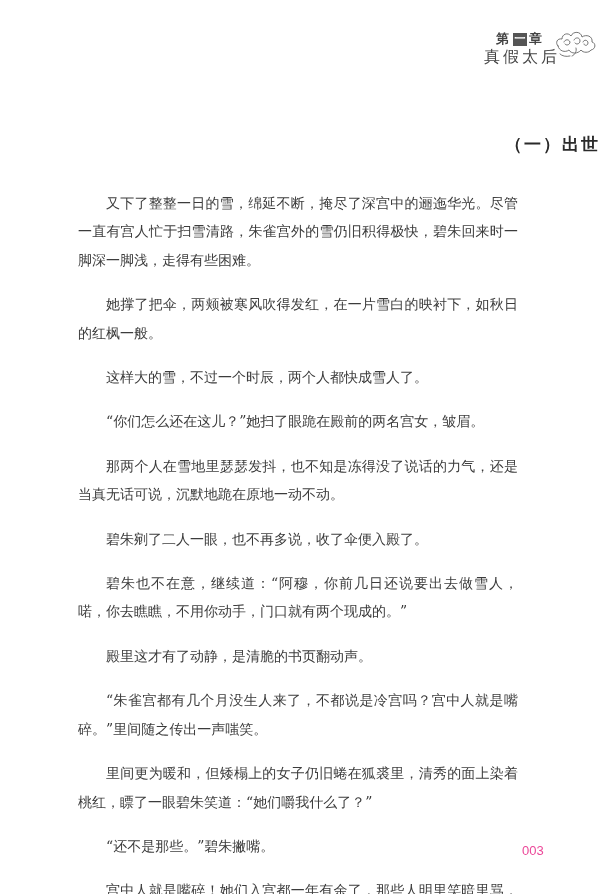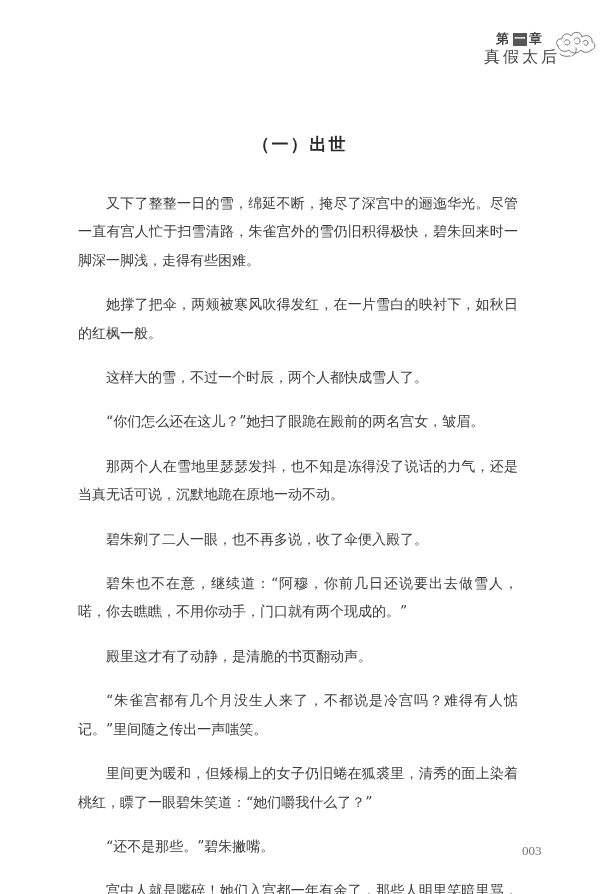--- a/index.html
+++ b/index.html
@@ -58,21 +58,21 @@
       top: -4px;
       left: 70px;
       width: 44px;
       height: 32px;
     }
     .section-title {
       position: absolute;
       top: 133px;
       left: 0;
       width: 600px;
-      text-align: center;
+      text-align: right;
       font-size: 17px;
       font-weight: bold;
       color: #2a2a2a;
       letter-spacing: 2px;
       font-family: Liberation Mono, monospace;
     }
     .body-text {
       position: absolute;
       top: 173px;
       left: 62px;
@@ -83,23 +83,23 @@
     }
     .body-text p {
       margin: 16px;
       text-indent: 2em;
       text-align: justify;
     }
     .page-number {
       position: absolute;
       top: 843px;
       left: 522px;
-      font-family: Liberation Serif, serif;
+      font-family: Liberation Sans, sans-serif;
       font-size: 13px;
-      color: #737373;
+      color: #ec4899;
     }
   </style>
 </head>
 <body>
 
 <div class="chapter-header">
   <div class="chapter-line1">
     <span>第</span>
     <span class="chapter-num-box">一</span>
     <span>章</span>
@@ -121,20 +121,20 @@
 
 <div class="body-text">
   <p>又下了整整一日的雪，绵延不断，掩尽了深宫中的逦迤华光。尽管一直有宫人忙于扫雪清路，朱雀宫外的雪仍旧积得极快，碧朱回来时一脚深一脚浅，走得有些困难。</p>
   <p>她撑了把伞，两颊被寒风吹得发红，在一片雪白的映衬下，如秋日的红枫一般。</p>
   <p>这样大的雪，不过一个时辰，两个人都快成雪人了。</p>
   <p>“你们怎么还在这儿？”她扫了眼跪在殿前的两名宫女，皱眉。</p>
   <p>那两个人在雪地里瑟瑟发抖，也不知是冻得没了说话的力气，还是当真无话可说，沉默地跪在原地一动不动。</p>
   <p>碧朱剜了二人一眼，也不再多说，收了伞便入殿了。</p>
   <p>碧朱也不在意，继续道：“阿穆，你前几日还说要出去做雪人，喏，你去瞧瞧，不用你动手，门口就有两个现成的。”</p>
   <p>殿里这才有了动静，是清脆的书页翻动声。</p>
-  <p>“朱雀宫都有几个月没生人来了，不都说是冷宫吗？难得有人惦记。”里间随之传出一声嗤笑。</p>
+  <p>“朱雀宫都有几个月没生人来了，不都说是冷宫吗？宫中人就是嘴碎。”里间随之传出一声嗤笑。</p>
   <p>里间更为暖和，但矮榻上的女子仍旧蜷在狐裘里，清秀的面上染着桃红，瞟了一眼碧朱笑道：“她们嚼我什么了？”</p>
   <p>“还不是那些。”碧朱撇嘴。</p>
   <p>宫中人就是嘴碎！她们入宫都一年有余了，那些人明里笑暗里骂，来来回回那么几句话、几件事，说了多少遍居然都不腻歪。</p>
 
 </div>
 
 <div class="page-number">003</div>
 
 </body></html>

